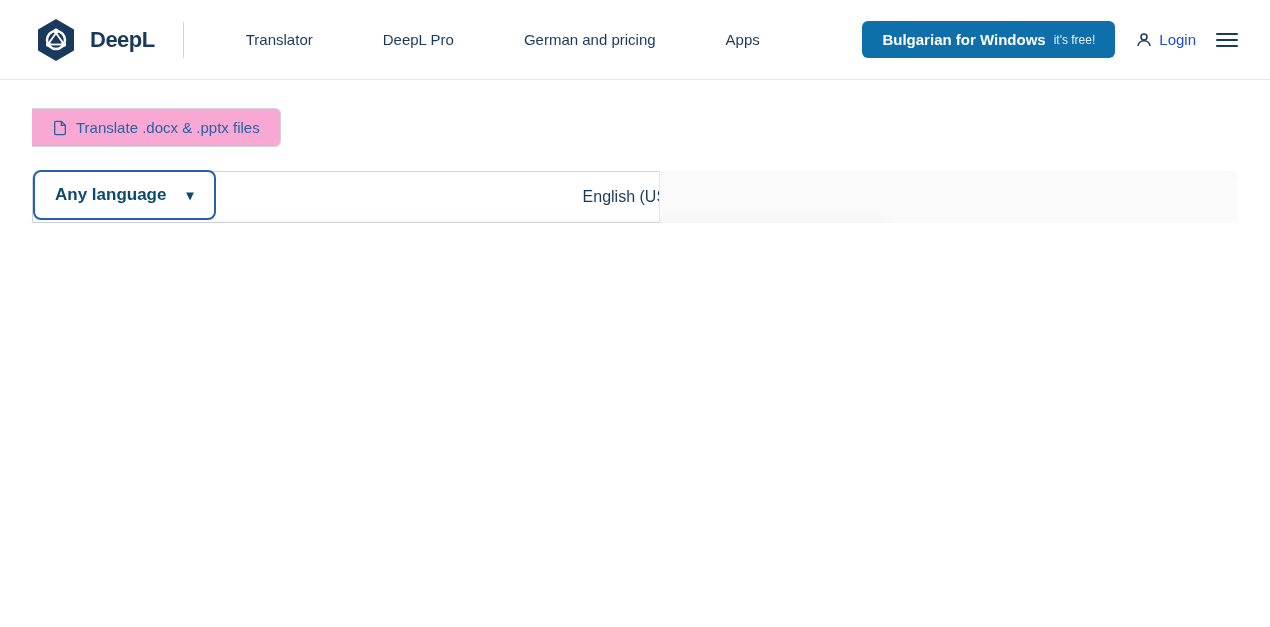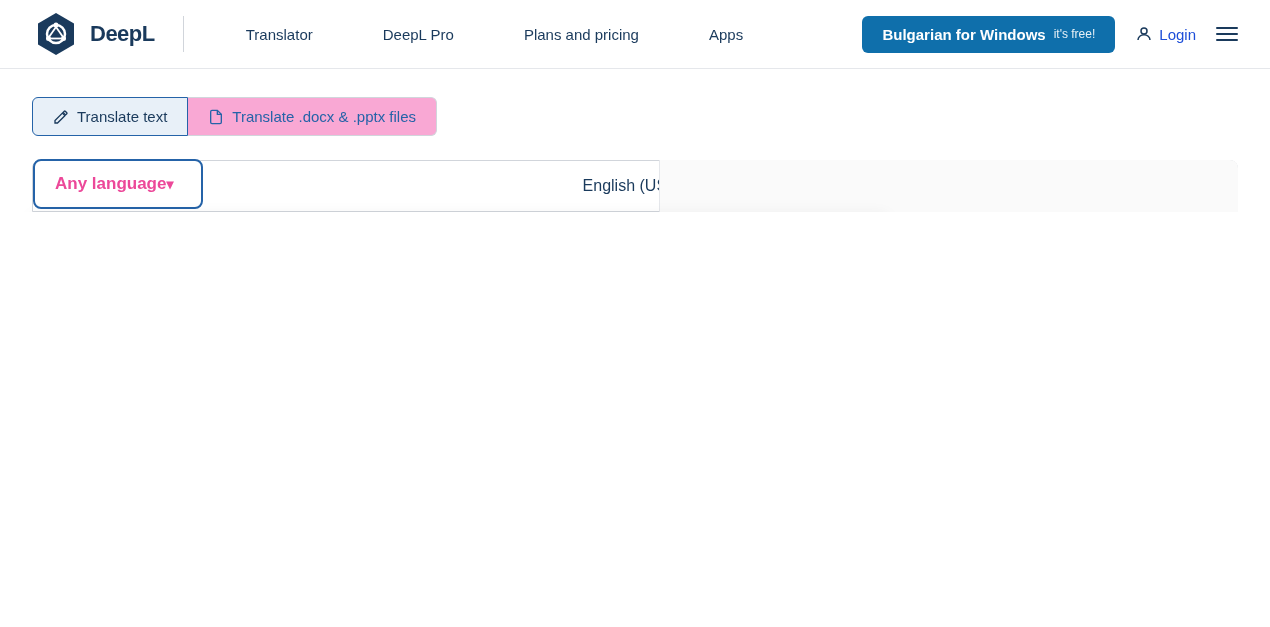--- a/index.html
+++ b/index.html
@@ -3,21 +3,21 @@
   <meta charset="utf-8">
   <style>
     * { margin: 0; padding: 0; box-sizing: border-box; }
     body { font-family: 'Segoe UI', Arial, sans-serif; background: #fff; color: #333; font-size: 15px; }
 
     
     .header {
       display: flex;
       align-items: center;
       padding: 0 32px;
-      height: 69px;
+      height: 80px;
       border-bottom: 1px solid #e5e7eb;
       background: #fff;
     }
     .logo-area {
       display: flex;
       align-items: center;
       gap: 10px;
       margin-right: 28px;
     }
     .logo-hex {
@@ -140,29 +140,29 @@
       align-items: center;
       background: #fff;
       border: 1px solid #d1d5db;
       border-radius: 8px 8px 0 0;
       height: 52px;
       position: relative;
     }
     .source-lang-btn {
       display: flex;
       align-items: center;
-      gap: 0;
+      gap: 20px;
       padding: 0 20px;
       height: 100%;
       border: 2px solid #2563a8;
       border-radius: 8px;
       background: #fff;
       font-size: 17px;
       font-weight: 600;
-      color: #ec4899;
+      color: #0c4a6e;
       cursor: pointer;
       position: absolute;
       left: 0;
       top: -2px;
       min-width: 170px;
     }
     .target-lang-btn {
       display: flex;
       align-items: center;
       gap: 8px;
@@ -270,21 +270,21 @@
       <line x1="24" y1="17" x2="31" y2="27" stroke="#fff" stroke-width="1.8"></line>
       <line x1="24" y1="17" x2="17" y2="27" stroke="#fff" stroke-width="1.8"></line>
       <line x1="18.5" y1="28.5" x2="29.5" y2="28.5" stroke="#fff" stroke-width="1.8"></line>
     </svg>
     <span class="logo-text">DeepL</span>
   </div>
   <div class="header-divider"></div>
   <nav class="nav">
     <a class="nav-item">Translator</a>
     <a class="nav-item">DeepL Pro</a>
-    <a class="nav-item">Plans and pricing</a>
+    <a class="nav-item">German and pricing</a>
     <a class="nav-item">Apps</a>
   </nav>
   <div class="header-actions">
     <button class="download-btn">
       <span>Bulgarian for Windows</span>
       <span class="free-badge">it's free!</span>
     </button>
     <button class="login-btn">
       <svg width="18" height="18" viewBox="0 0 24 24" fill="none" stroke="#1a3a5c" stroke-width="2">
         <circle cx="12" cy="8" r="4"></circle>
@@ -296,27 +296,20 @@
       <span></span>
       <span></span>
       <span></span>
     </div>
   </div>
 </header>
 
 <div class="main">
 
   <div class="tabs">
-    <button class="tab active">
-      <svg width="16" height="16" viewBox="0 0 24 24" fill="none" stroke="#1a3a5c" stroke-width="2">
-        <path d="M3 17.25V21h3.75L17.81 9.94l-3.75-3.75L3 17.25z"></path>
-          <path d="M20.71 7.04a1 1 0 000-1.41l-2.34-2.34a1 1 0 00-1.41 0l-1.83 1.83 3.75 3.75 1.83-1.83z"></path>
-      </svg>
-      <span>Translate text</span>
-    </button>
     <button class="tab">
       <svg width="16" height="16" viewBox="0 0 24 24" fill="none" stroke="#2563a8" stroke-width="2">
         <path d="M14 2H6a2 2 0 00-2 2v16a2 2 0 002 2h12a2 2 0 002-2V8z"></path>
           <polyline points="14 2 14 8 20 8"></polyline>
       </svg>
       <span>Translate .docx &amp; .pptx files</span>
     </button>
   </div>
 
   <div class="translator-area">

